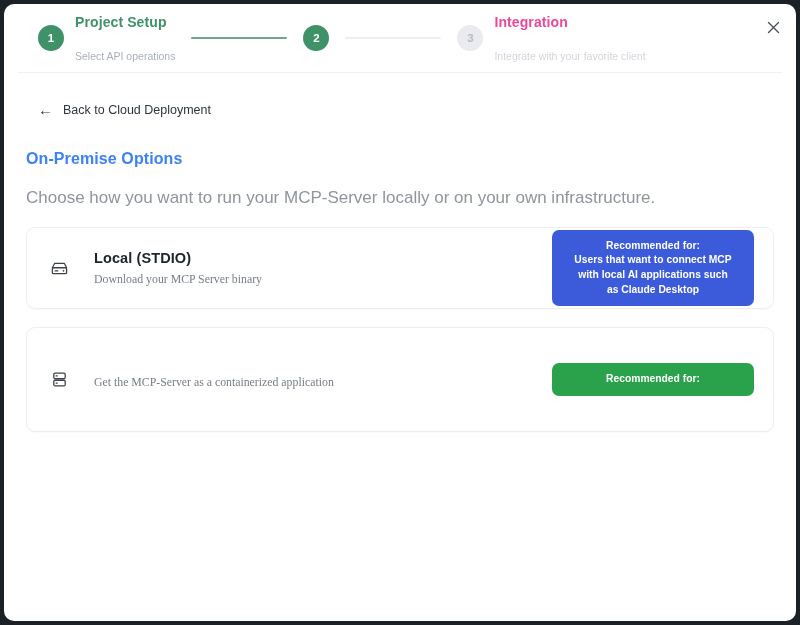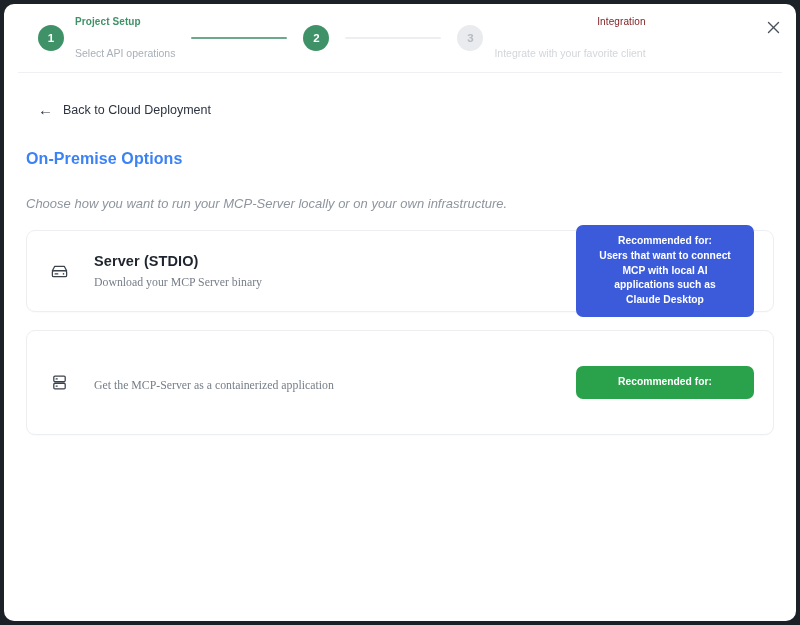--- a/index.html
+++ b/index.html
@@ -54,32 +54,32 @@
     color: #ffffff;
     flex: 0 0 auto;
   }
 
   .step.is-active .step-circle { background: #3f9268; }
   .step.is-inactive .step-circle { background: #e9ebee; color: #b6bbc2; }
 
   .step-text { line-height: 1.18; }
 
   .step-title {
-    font-size: 10px;
+    font-size: 14px;
     font-weight: 600;
     color: #3f9268;
     letter-spacing: .1px;
   }
   .step-sub {
     font-size: 10.5px;
     color: #a9b0b8;
     margin-top: 19px;
   }
 
-  .step.is-inactive .step-title { color: #7f1d1d; font-weight: 400; text-align: right; }
+  .step.is-inactive .step-title { color: #ec4899; font-weight: 700; }
   .step.is-inactive .step-sub { color: #d2d6db; }
 
   .connector {
     height: 1.5px;
     flex: 1 1 auto;
     margin: 0 16px;
     min-width: 40px;
     max-width: 96px;
     border-radius: 2px;
   }
@@ -127,24 +127,23 @@
 
   .page-title {
     margin: 31px 0 0 0;
     font-size: 16px;
     font-weight: 700;
     color: #3b82f6;
     letter-spacing: .1px;
   }
 
   .page-sub {
-    margin-top: 28px;
-    font-size: 13px;
+    margin-top: 20px;
+    font-size: 17px;
     color: #8e959e;
-    font-style: italic;
   }
 
   
   .cards { margin-top: 19px; }
 
   .option-card {
     position: relative;
     border: 1px solid #eceef1;
     border-radius: 9px;
     background: #ffffff;
@@ -181,21 +180,21 @@
 
   .card-desc {
     margin-top: 6px;
     font-size: 11.8px;
     color: #767e88;
     font-family: Liberation Serif, serif;
   }
 
   .rec-badge {
     flex: 0 0 auto;
-    width: 178px;
+    width: 202px;
     border-radius: 7px;
     padding: 9px 20px;
     text-align: center;
     color: #ffffff;
     font-size: 10.3px;
     font-weight: 700;
     line-height: 1.42;
   }
 
   .rec-title { display: block; }
@@ -257,21 +256,21 @@
       <div class="option-card card-stdio">
         <div class="card-icon">
           <svg width="19" height="19" viewBox="0 0 20 20" fill="none" stroke="currentColor" stroke-width="1.35" stroke-linecap="round" stroke-linejoin="round">
             <path d="M2.5 9.2 L5 4.5 H15 L17.5 9.2"></path>
             <rect x="2.5" y="9.2" width="15" height="6.3" rx="1.4"></rect>
             <line x1="5.4" y1="12.5" x2="8.2" y2="12.5"></line>
             <circle cx="14.2" cy="12.5" r="0.85" fill="currentColor" stroke="none"></circle>
           </svg>
         </div>
         <div class="card-text">
-          <div class="card-title">Server (STDIO)</div>
+          <div class="card-title">Local (STDIO)</div>
           <div class="card-desc">Download your MCP Server binary</div>
         </div>
         <div class="rec-badge" style="background:#3b5bdb">
           <span class="rec-title">Recommended for:</span>
           <span class="rec-body">Users that want to connect MCP with local AI applications such as Claude Desktop</span>
         </div>
       </div>
 
       <div class="option-card card-sse">
         <div class="card-icon">

